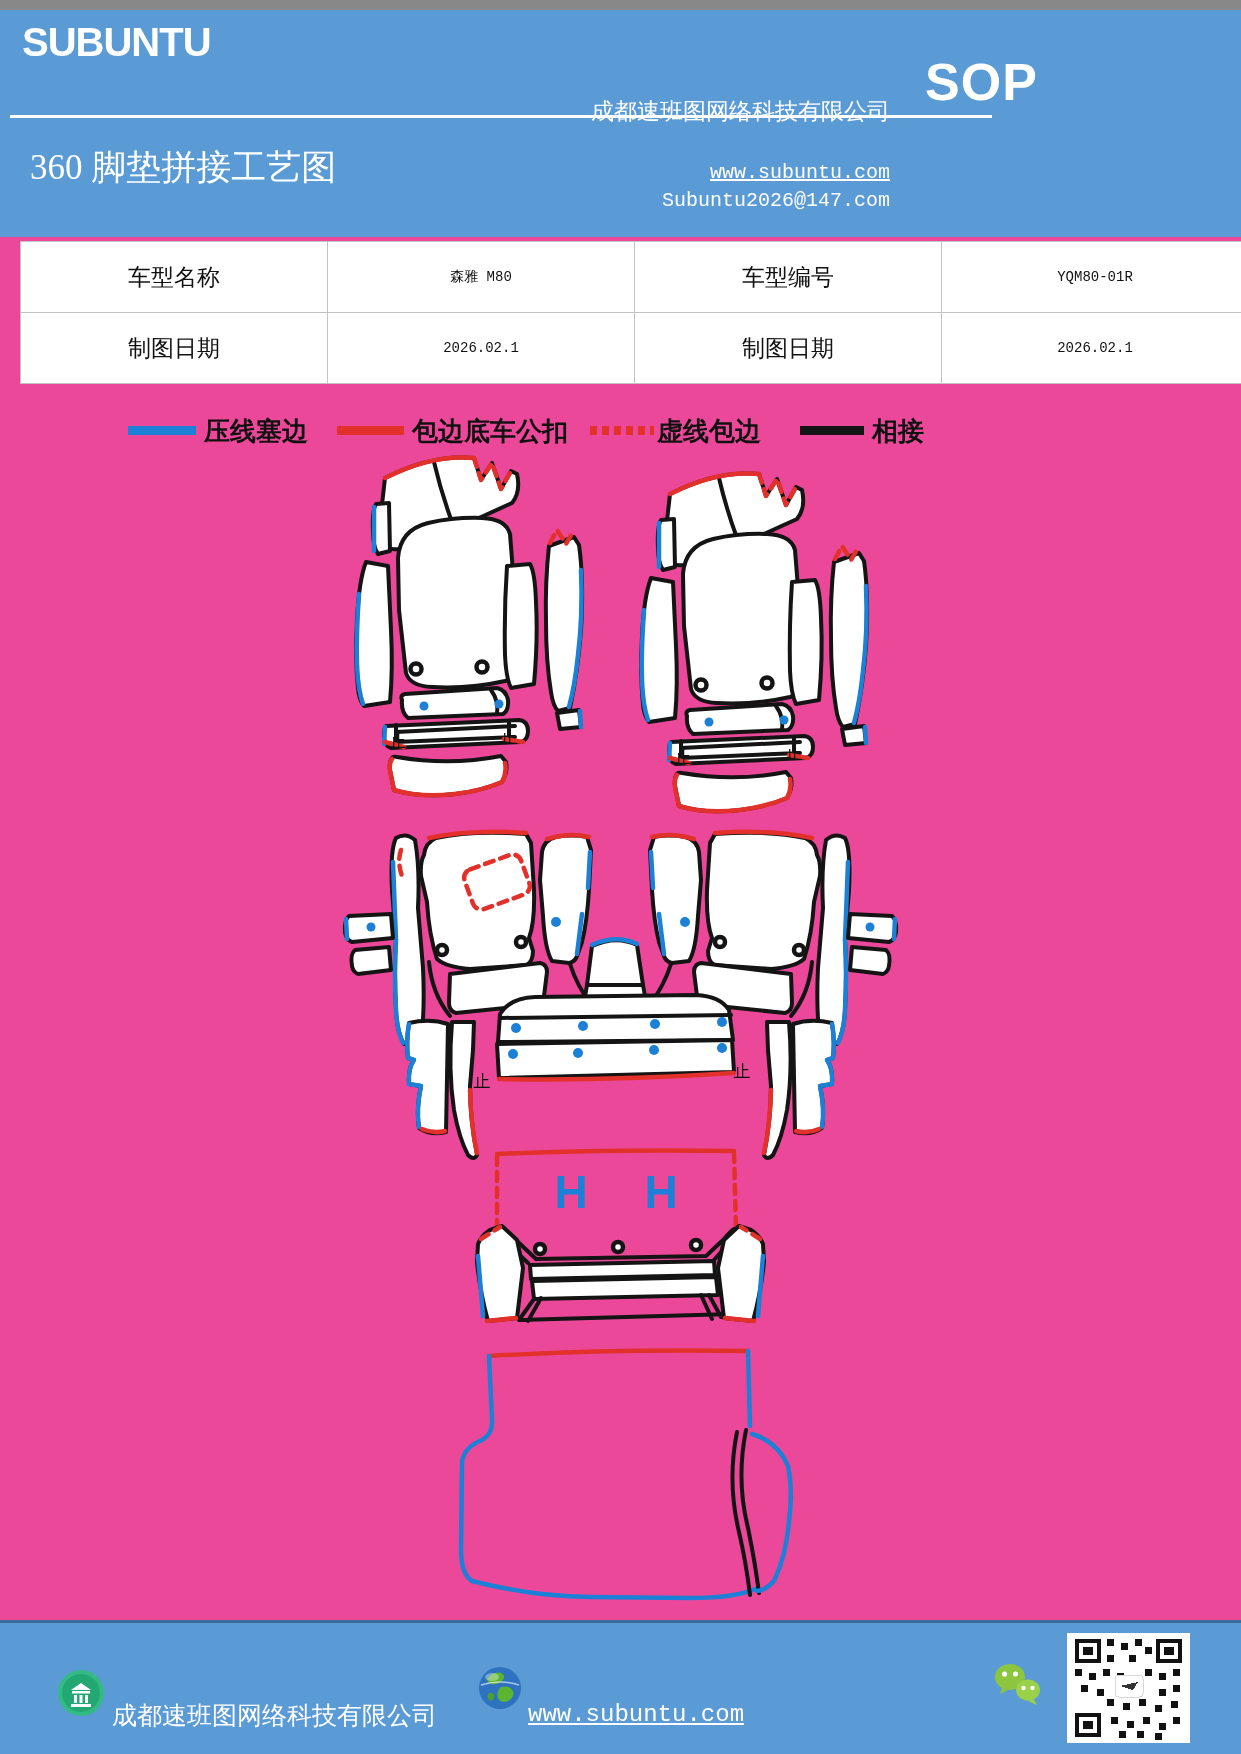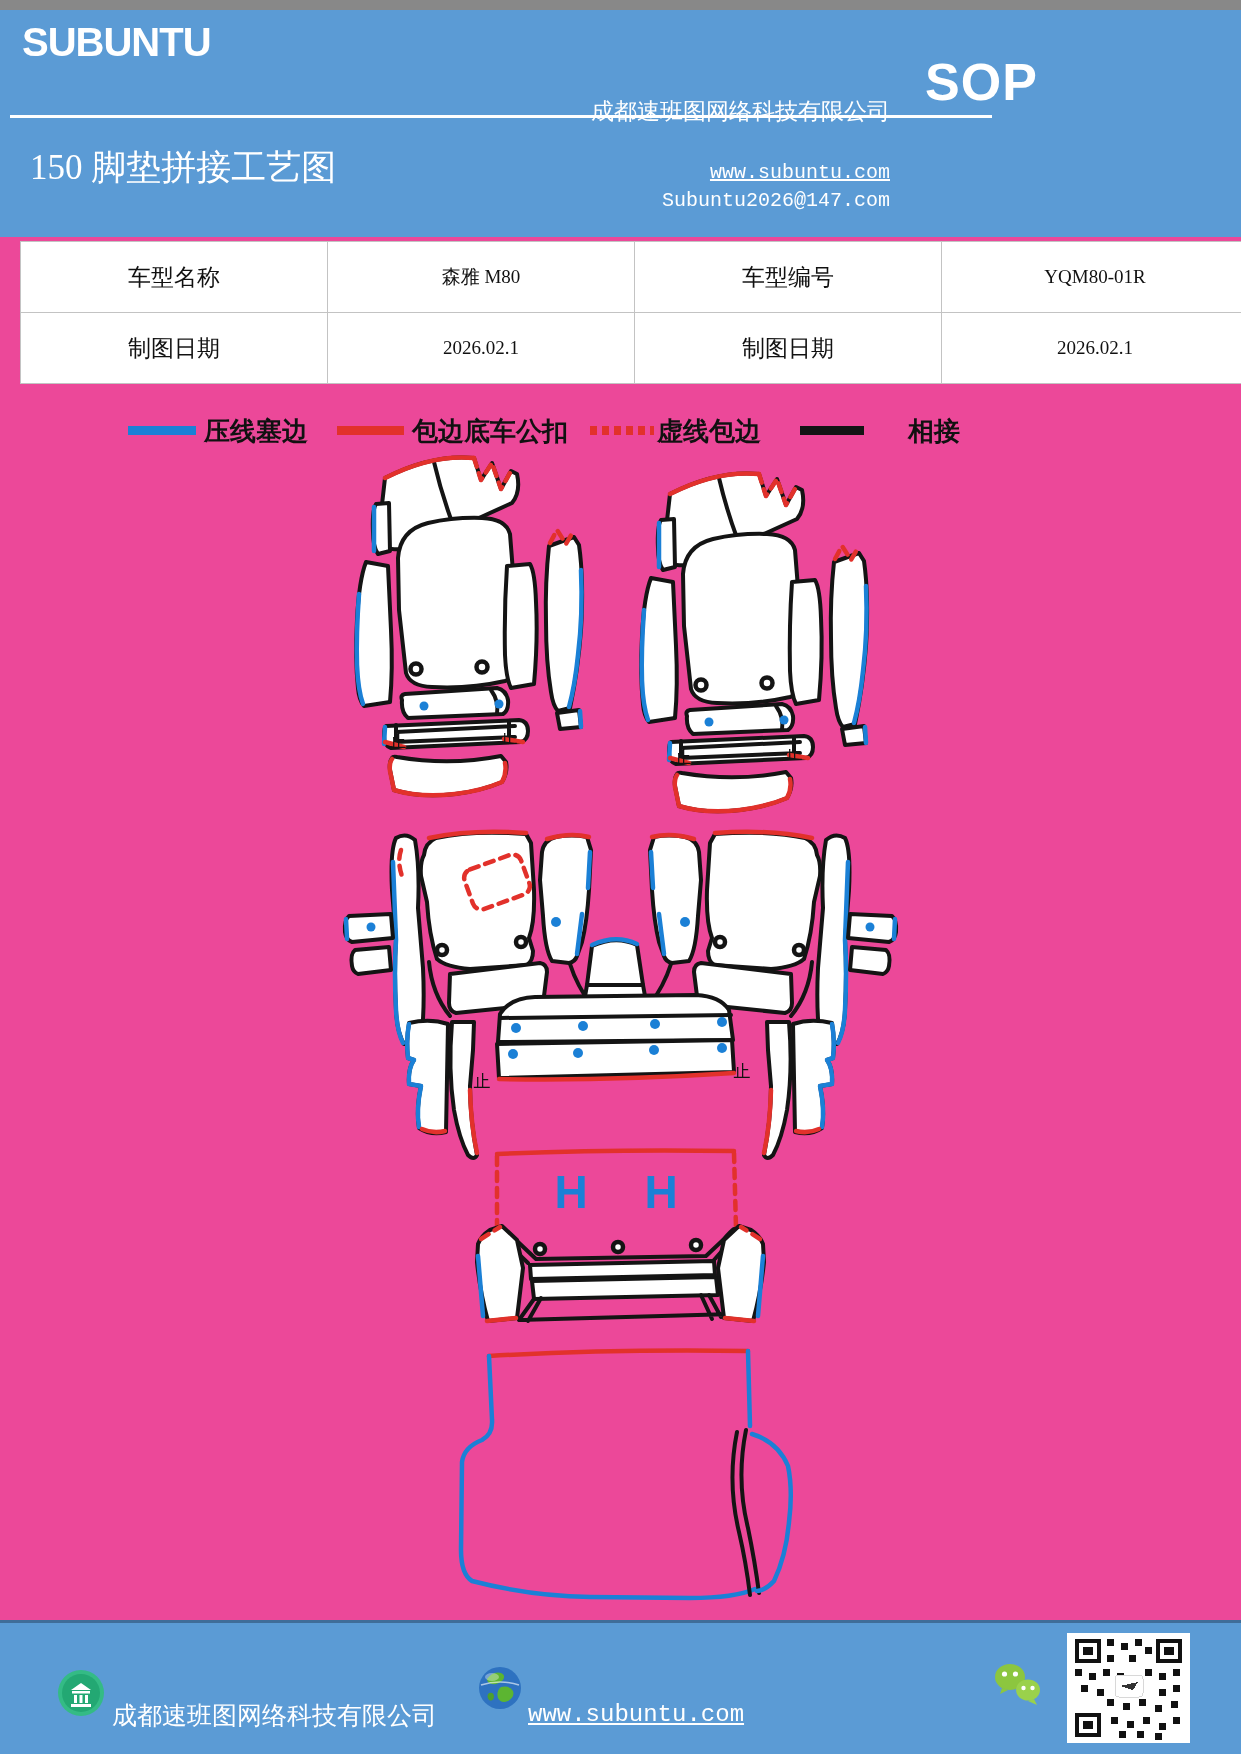--- a/index.html
+++ b/index.html
@@ -18,30 +18,30 @@
         color:#fff;display:inline-block;margin-bottom:5px;}
   .email-top{font-size:20px;font-family:"Liberation Mono",monospace;}
   .sop{position:absolute;left:925px;top:46px;color:#fff;font-size:52px;font-weight:bold;
         line-height:1;letter-spacing:1px;}
   
   .info-table{position:absolute;left:20px;top:231px;width:1229px;height:137px;
         border-collapse:collapse;table-layout:fixed;background:#fff;}
   .info-table td{border:1px solid #c3c3c3;text-align:center;vertical-align:middle;
         height:68px;color:#111;}
   .cell-label{font-family:"Liberation Serif",serif;font-size:23px;}
-  .cell-value{font-family:Liberation Serif, serif;font-size:19px;}
+  .cell-value{font-family:Liberation Mono, monospace;font-size:14px;}
   
   .legend{position:absolute;left:0;top:398px;width:1241px;height:48px;font-weight:bold;}
   .lg-label{position:absolute;top:6px;font-size:26px;color:#111;font-family:"Liberation Serif",serif;}
   .sw{position:absolute;top:18px;height:9px;}
   .sw-blue{left:128px;width:68px;background:#1B80D6;}
   .sw-red{left:337px;width:67px;background:#E2312B;}
   .sw-dot{left:590px;width:64px;background:repeating-linear-gradient(90deg,#E2312B 0 7px,transparent 7px 12px);}
   .sw-black{left:800px;width:64px;background:#141414;}
-  .lb1{left:204px;} .lb2{left:412px;} .lb3{left:657px;} .lb4{left:908px;text-align:center;}
+  .lb1{left:204px;} .lb2{left:412px;} .lb3{left:657px;} .lb4{left:872px;text-align:center;}
   
   .diagram{position:absolute;left:0;top:430px;width:1241px;height:1170px;}
   .k,.kf,.b,.r,.rd{stroke-linecap:round;stroke-linejoin:round;fill:none;}
   .k{stroke:#141414;stroke-width:4;}
   .kf{stroke:#141414;stroke-width:4;fill:#fff;}
   .b{stroke:#1B80D6;stroke-width:4.5;}
   .r{stroke:#E2312B;stroke-width:4.5;}
   .rd{stroke:#E2312B;stroke-width:4.5;stroke-dasharray:9 7;}
   .bf{fill:#1B80D6;}
   .eye{fill:#fff;stroke:#141414;stroke-width:4.5;}
@@ -61,21 +61,21 @@
   .qr{position:absolute;left:1067px;top:10px;width:123px;height:110px;background:#fff;}
 </style>
 </head>
 <body>
 
 <div id="page">
 
   <div class="header">
     <div class="logo">SUBUNTU</div>
     <div class="hline"></div>
-    <div class="doc-title">150 脚垫拼接工艺图</div>
+    <div class="doc-title">360 脚垫拼接工艺图</div>
     <div class="header-right">
       <div class="company-top">成都速班图网络科技有限公司</div>
       <div><span class="website-top">www.subuntu.com</span></div>
       <div class="email-top">Subuntu2026@147.com</div>
     </div>
     <div class="sop">SOP</div>
   </div>
 
   <table class="info-table">
     <tbody>

